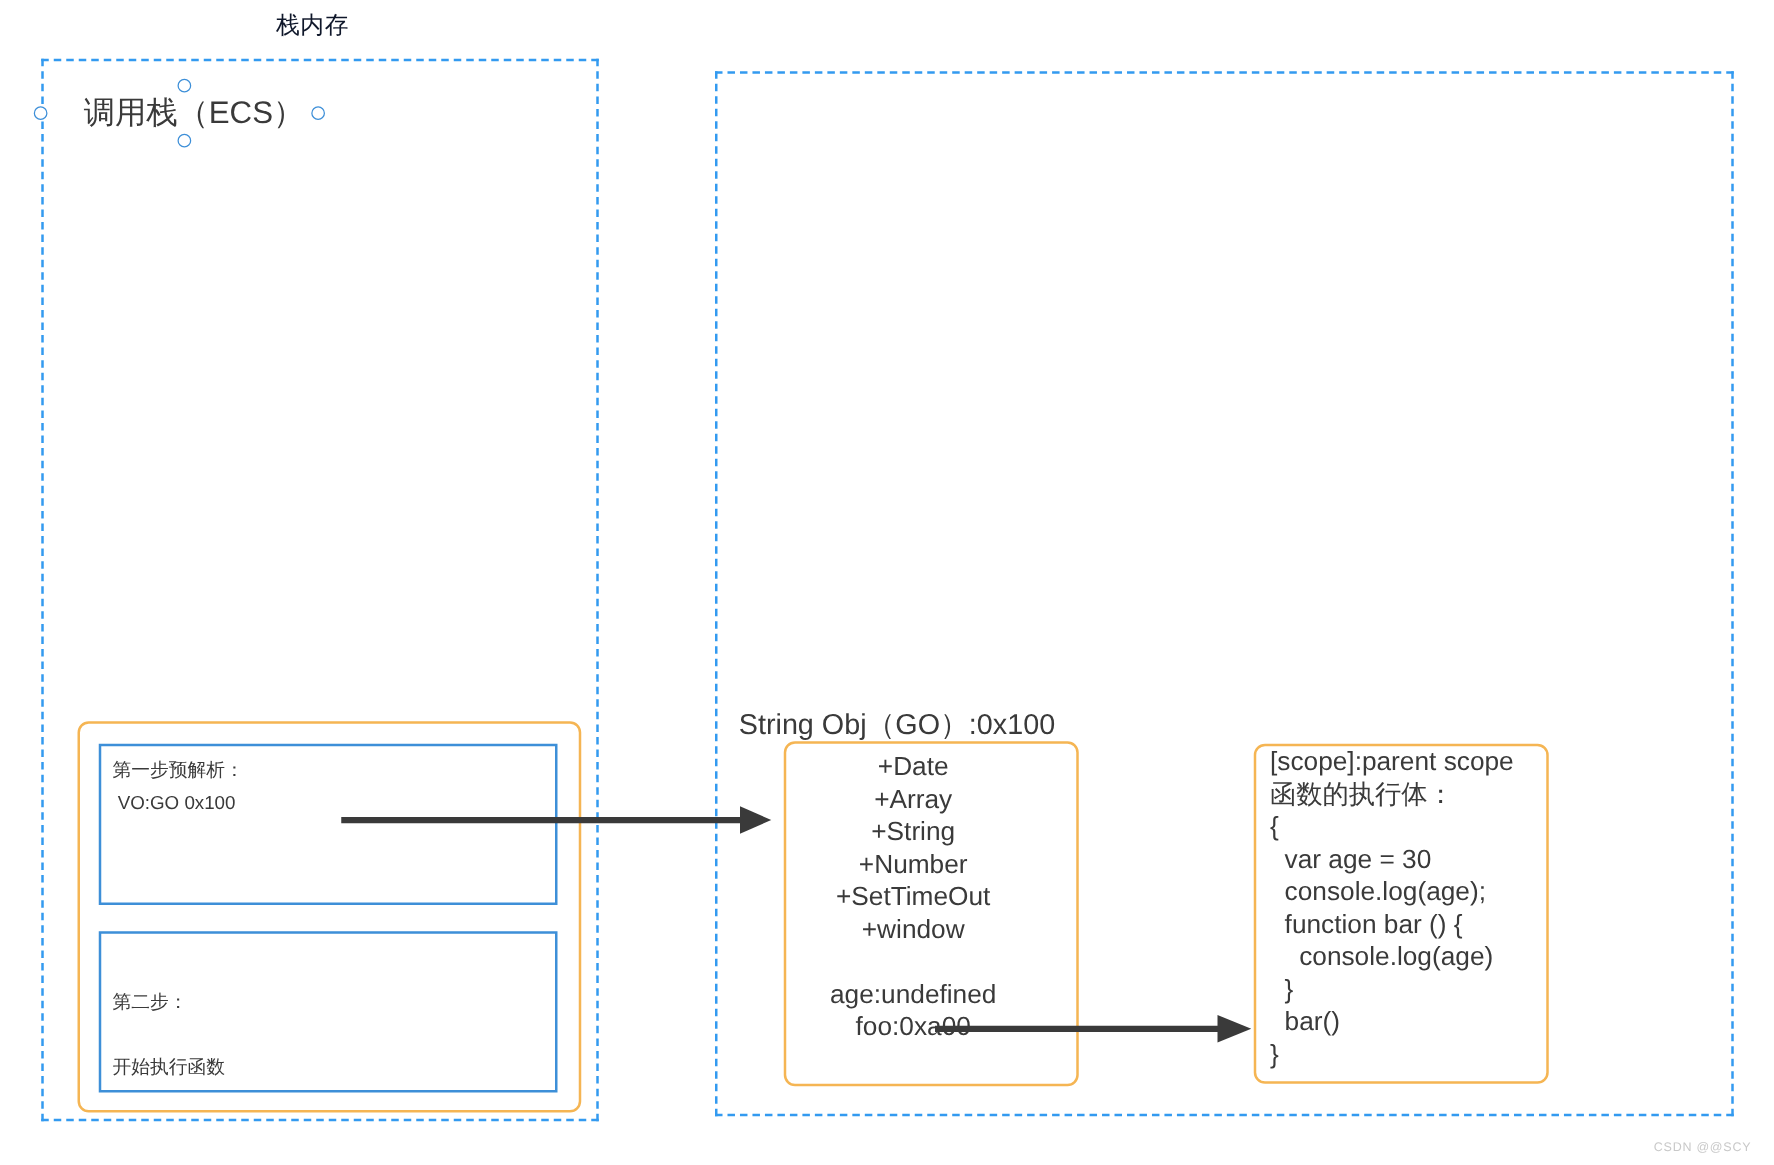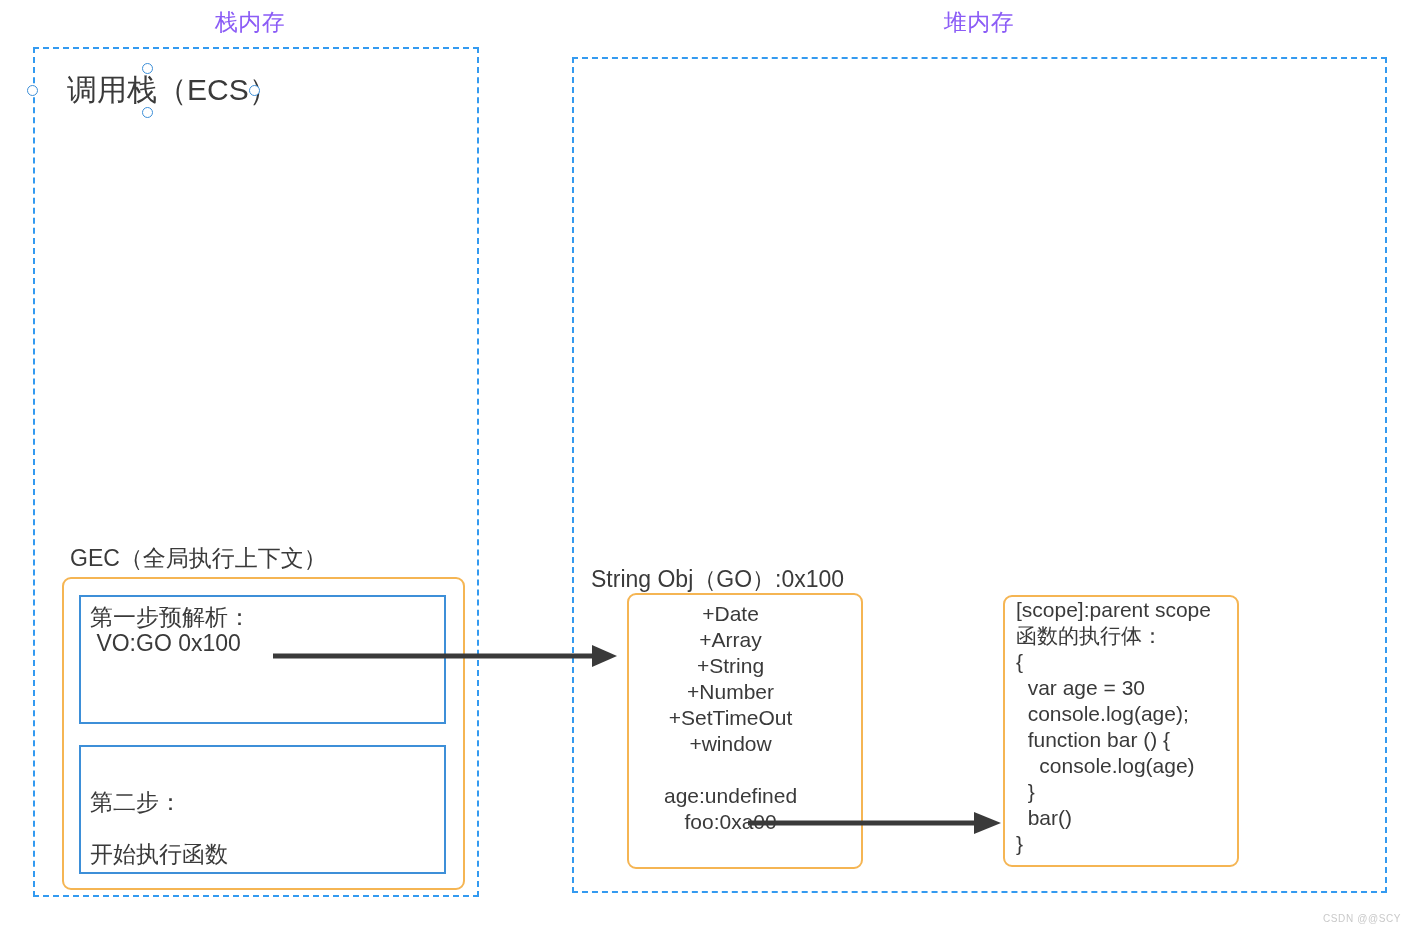--- a/index.html
+++ b/index.html
@@ -13,22 +13,22 @@
     height: 932px;
     background: #ffffff;
     font-family: "Liberation Sans", "DejaVu Sans", sans-serif;
     color: #333333;
     overflow: hidden;
   }
 
   
   .section-title {
     position: absolute;
-    font-size: 23px;
-    color: #8b5cf6;
+    font-size: 19px;
+    color: #0f172a;
     white-space: nowrap;
     letter-spacing: .5px;
   }
   #stack-title { left: 0; top: 7px; width: 500px; text-align: center; }
   #heap-title  { left: 572px; top: 7px; width: 814px; text-align: center; }
 
   
   .dashed-region {
     position: absolute;
     border: 2px dashed #339af0;
@@ -46,21 +46,21 @@
     width: 240px;
     height: 42px;
   }
   #ecs-label {
     position: absolute;
     left: 34px;
     top: 0;
     width: 200px;
     height: 42px;
     line-height: 42px;
-    font-size: 30px;
+    font-size: 25px;
     color: #3a3a3a;
     white-space: nowrap;
   }
   .handle {
     position: absolute;
     width: 11px;
     height: 11px;
     border: 1.6px solid #3d8fd8;
     border-radius: 50%;
     background: #ffffff;
@@ -99,21 +99,21 @@
     position: absolute;
     border: 2px solid #3d8fd8;
     box-sizing: border-box;
     background: #ffffff;
   }
   #step1-box { left: 79px; top: 595px; width: 367px; height: 129px; }
   #step2-box { left: 79px; top: 745px; width: 367px; height: 129px; }
 
   .box-text {
     position: absolute;
-    font-size: 23px;
+    font-size: 15px;
     line-height: 26px;
     color: #3a3a3a;
     white-space: pre;
   }
   #step1-text { left: 90px;  top: 604px; }
   #step2-text { left: 90px;  top: 789px; }
 
   
   .listing {
     position: absolute;
@@ -140,34 +140,32 @@
     letter-spacing: .6px;
     white-space: nowrap;
   }
 </style>
 </head>
 <body>
 
 <div id="canvas">
 
   <div class="section-title" id="stack-title">栈内存</div>
-  <div class="section-title" id="heap-title">堆内存</div>
 
   <div class="dashed-region" id="stack-region"></div>
   <div class="dashed-region" id="heap-region"></div>
 
   <div id="ecs-label-wrap">
     <div id="ecs-label">调用栈（ECS）</div>
     <div class="handle left"></div>
     <div class="handle top"></div>
     <div class="handle bottom"></div>
     <div class="handle right"></div>
   </div>
 
-  <div class="box-label" id="gec-label">GEC（全局执行上下文）</div>
   <div class="orange-box" id="gec-box"></div>
   <div class="blue-box" id="step1-box"></div>
   <div class="box-text" id="step1-text">第一步预解析：
  VO:GO 0x100</div>
   <div class="blue-box" id="step2-box"></div>
   <div class="box-text" id="step2-text">第二步：
 
 开始执行函数</div>
 
   <div class="box-label" id="go-label">String Obj（GO）:0x100</div>

